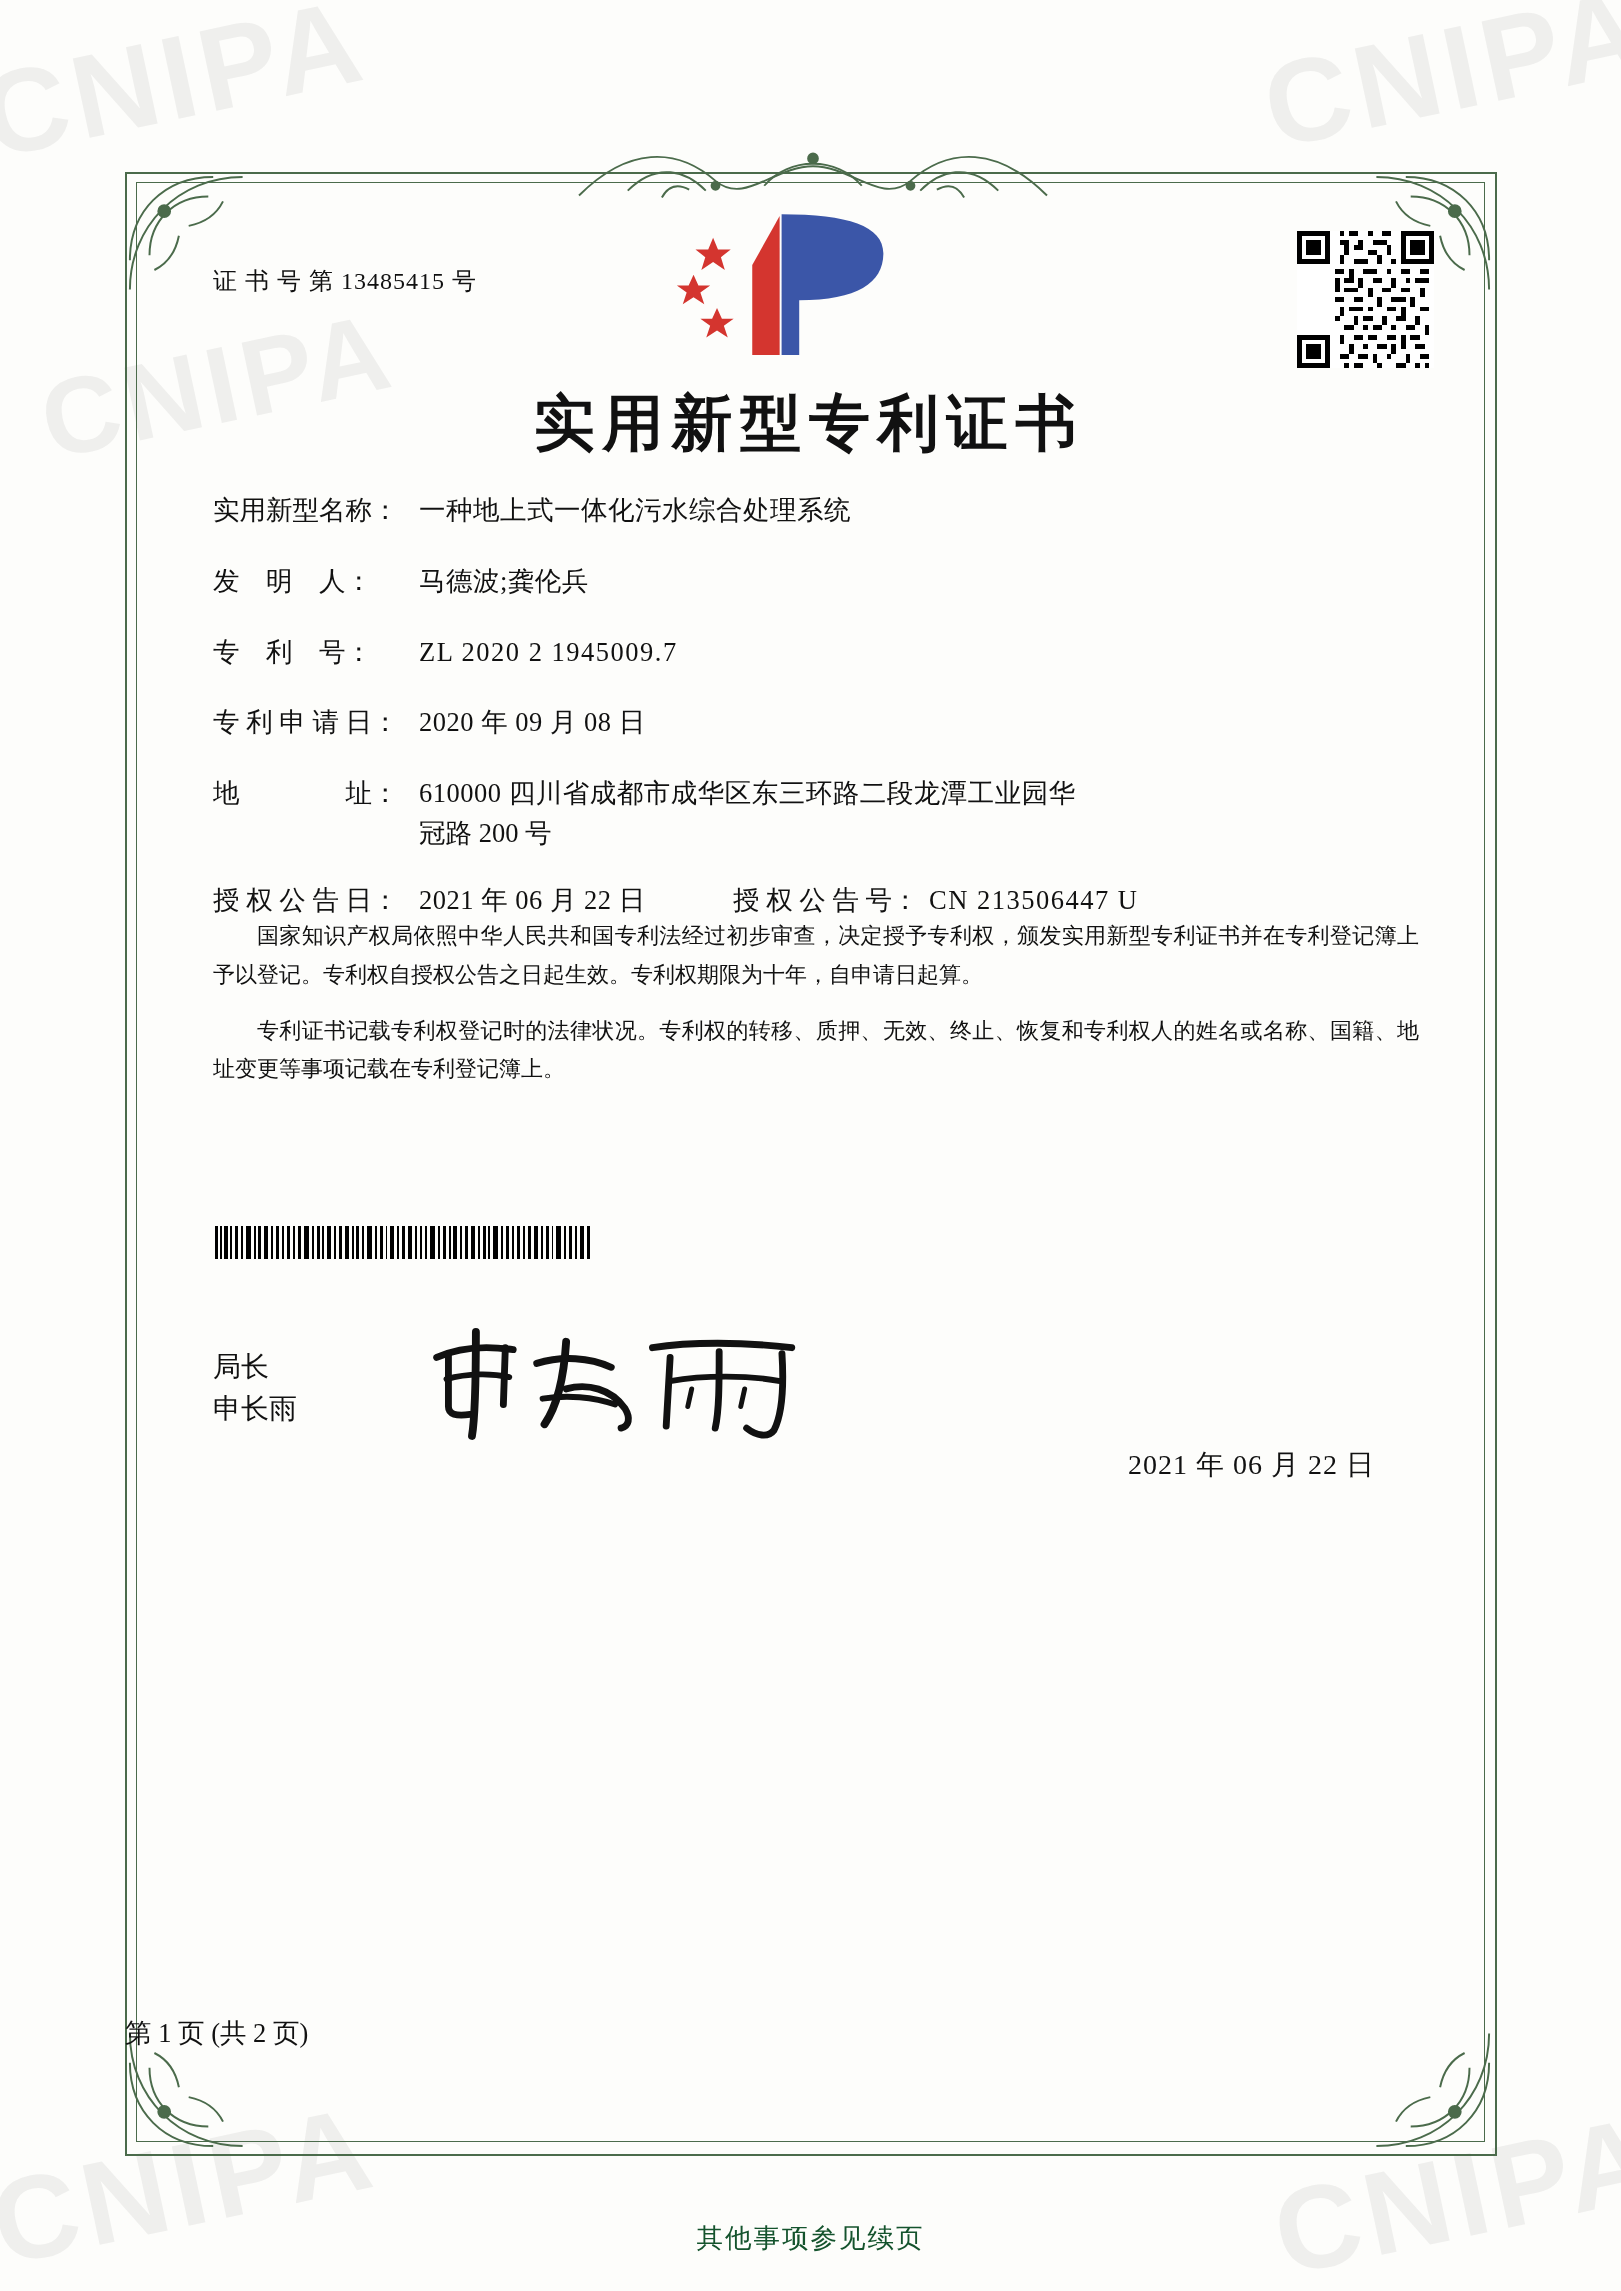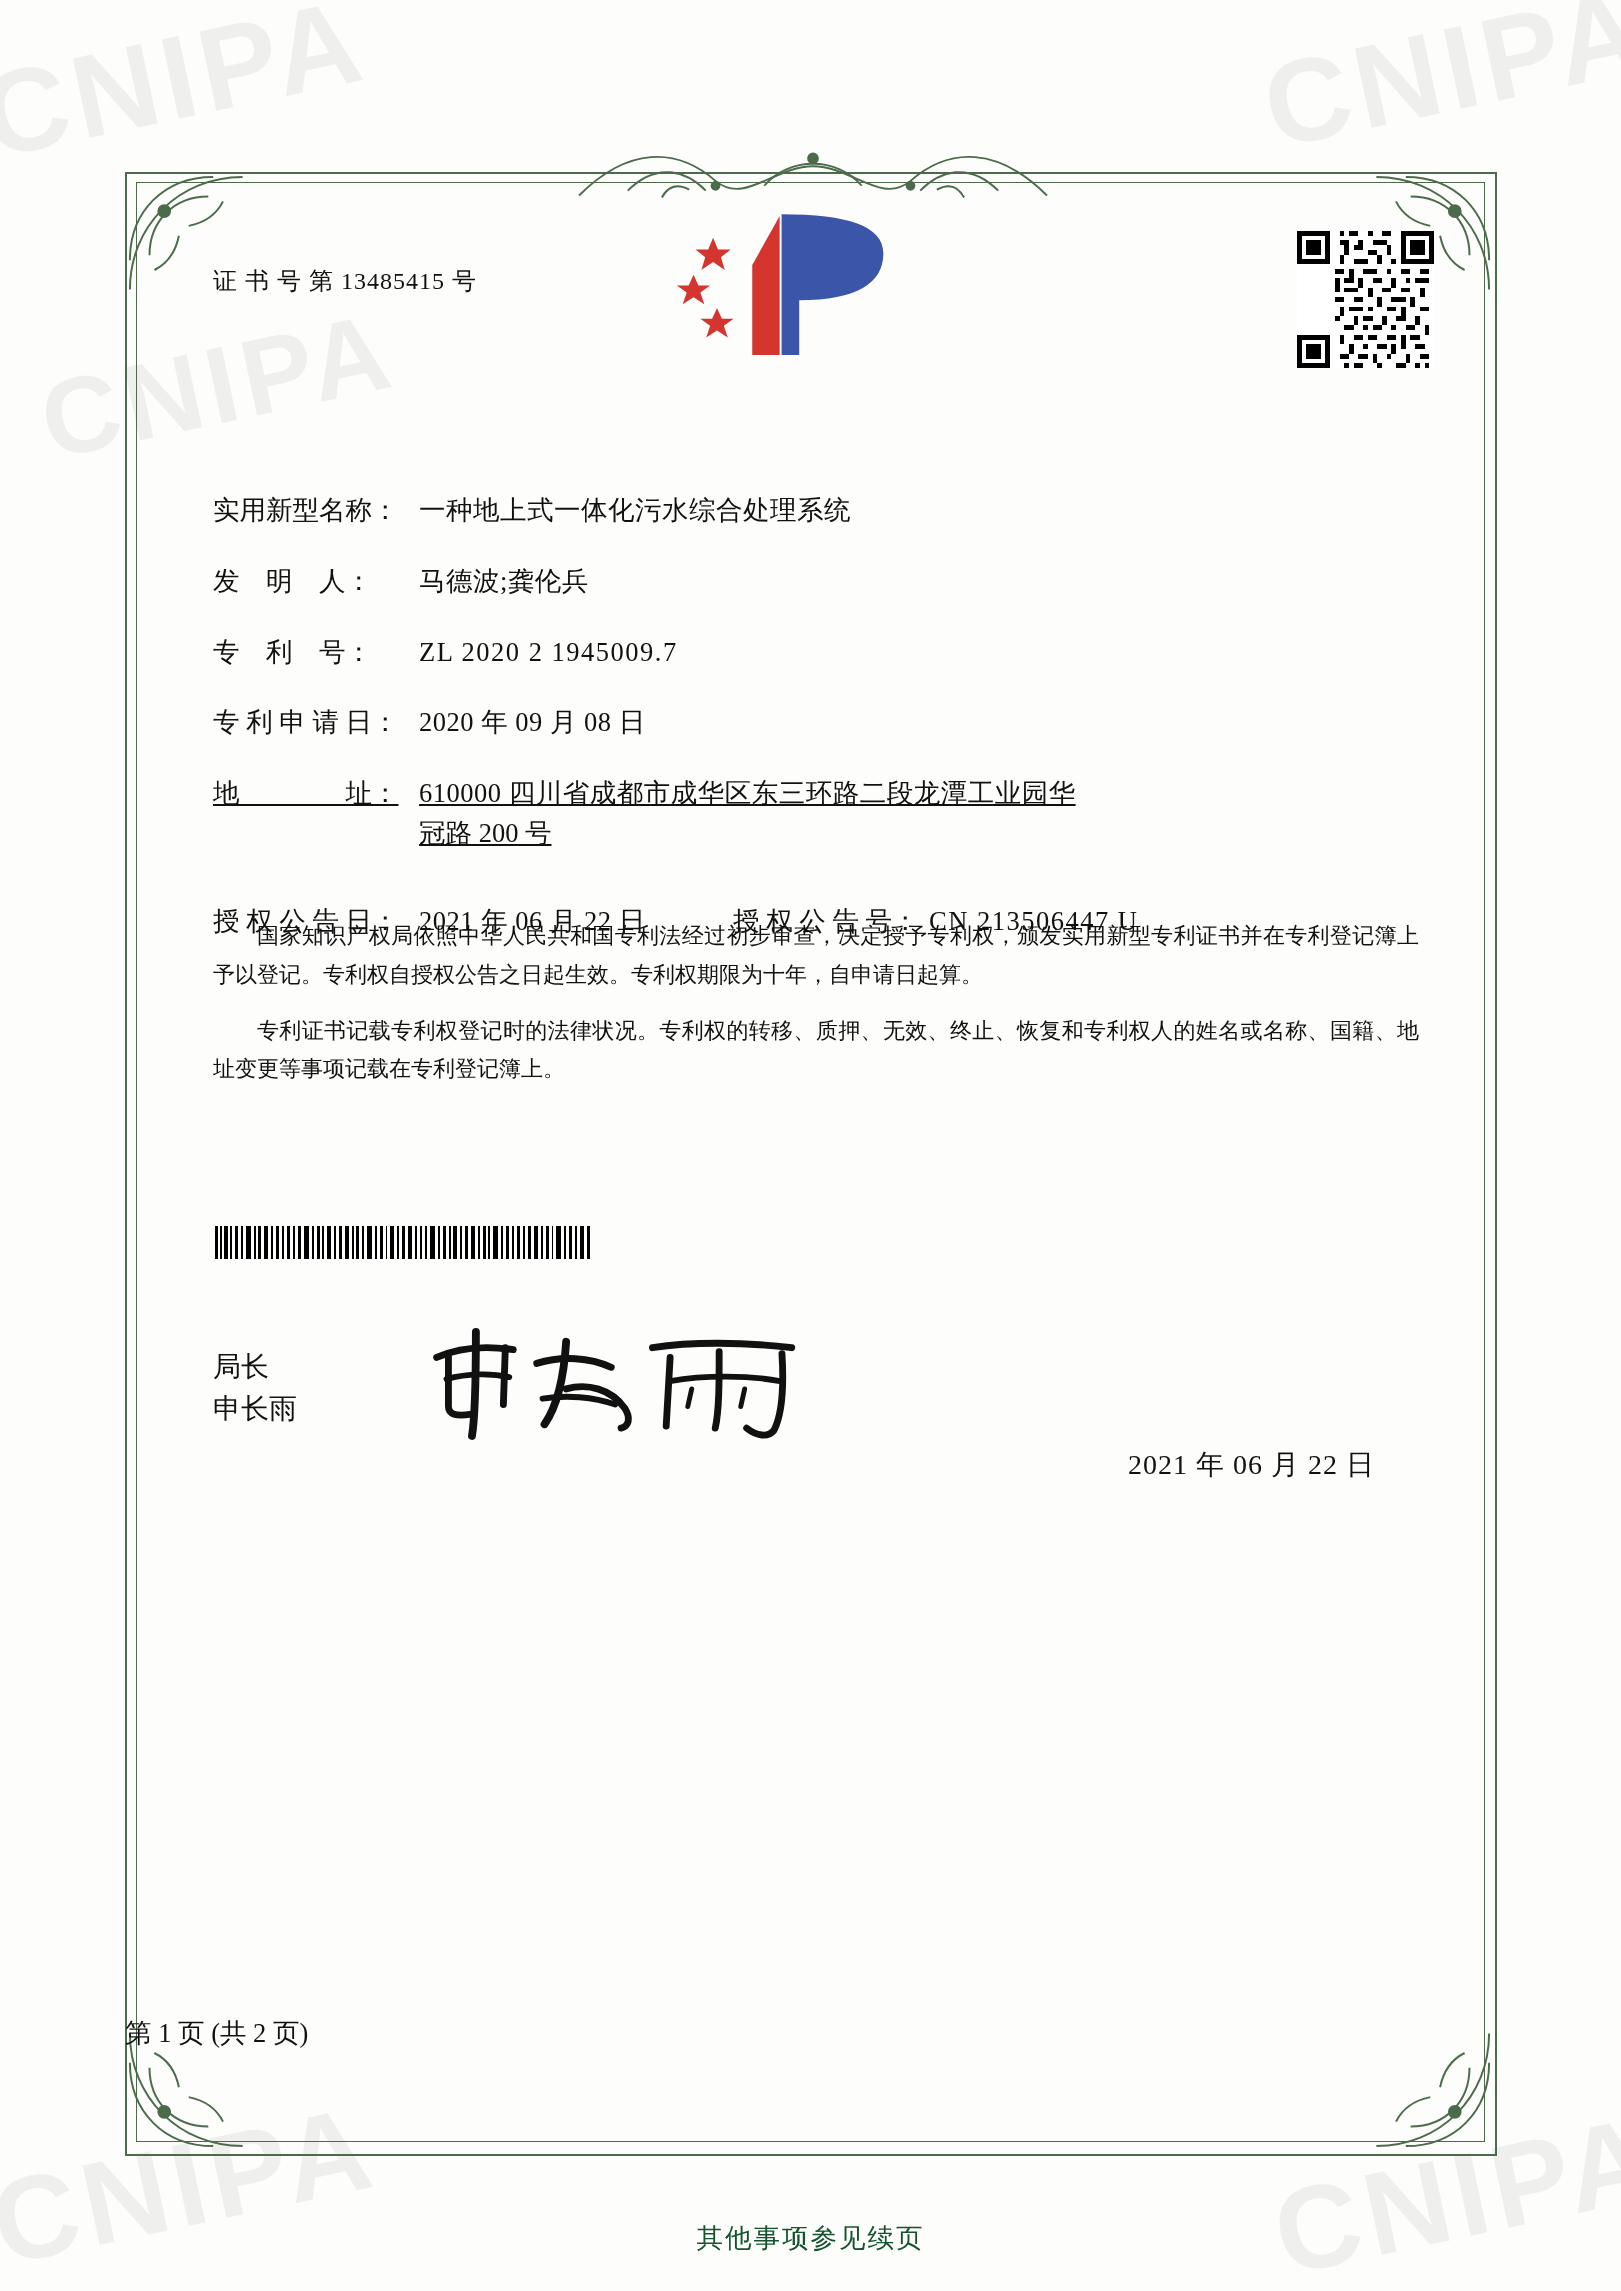--- a/index.html
+++ b/index.html
@@ -397,20 +397,21 @@
           <polygon points="22,70 27,81 39,81 29,88 33,100 22,93 11,100 15,88 5,81 17,81"></polygon>
           <polygon points="46,104 51,115 63,115 53,122 57,134 46,127 35,134 39,122 29,115 41,115"></polygon>
         </g>
 
         <polygon points="110,10 110,152 82,152 82,60" fill="#d4352f"></polygon>
         <path d="M112 8 L112 152 L130 152 L130 96 C 190 96 216 78 216 48 C 216 20 180 8 112 8 Z" fill="#3b56a8"></path>
         <path d="M130 26 L130 80 C 178 80 196 68 196 50 C 196 32 170 26 130 26 Z" fill="#ffffff" opacity="0"></path>
       </svg>
     </div>
 
+    <div id="title">实用新型专利证书</div>
 
     <div id="fields">
 
       <div class="field-row">
         <div class="field-label">实用新型名称：</div>
         <div class="field-value">一种地上式一体化污水综合处理系统</div>
       </div>
 
       <div class="field-row">
         <div class="field-label">发　明　人：</div>
@@ -421,21 +422,21 @@
         <div class="field-label">专　利　号：</div>
         <div class="field-value mono">ZL 2020 2 1945009.7</div>
       </div>
 
       <div class="field-row">
         <div class="field-label">专 利 申 请 日：</div>
         <div class="field-value">2020 年 09 月 08 日</div>
       </div>
 
 
-      <div style="margin-bottom:56px;text-decoration:underline;">
+      <div style="margin-bottom:35px;">
         <div class="field-row" style="margin-bottom:0;">
           <div class="field-label">地　　　　址：</div>
           <div class="field-value">610000 四川省成都市成华区东三环路二段龙潭工业园华</div>
         </div>
         <div class="addr-cont">冠路 200 号</div>
       </div>
 
       <div class="field-row two-col">
         <div class="field-label">授 权 公 告 日：</div>
         <div class="field-value" style="flex:0 0 314px;">2021 年 06 月 22 日</div>

